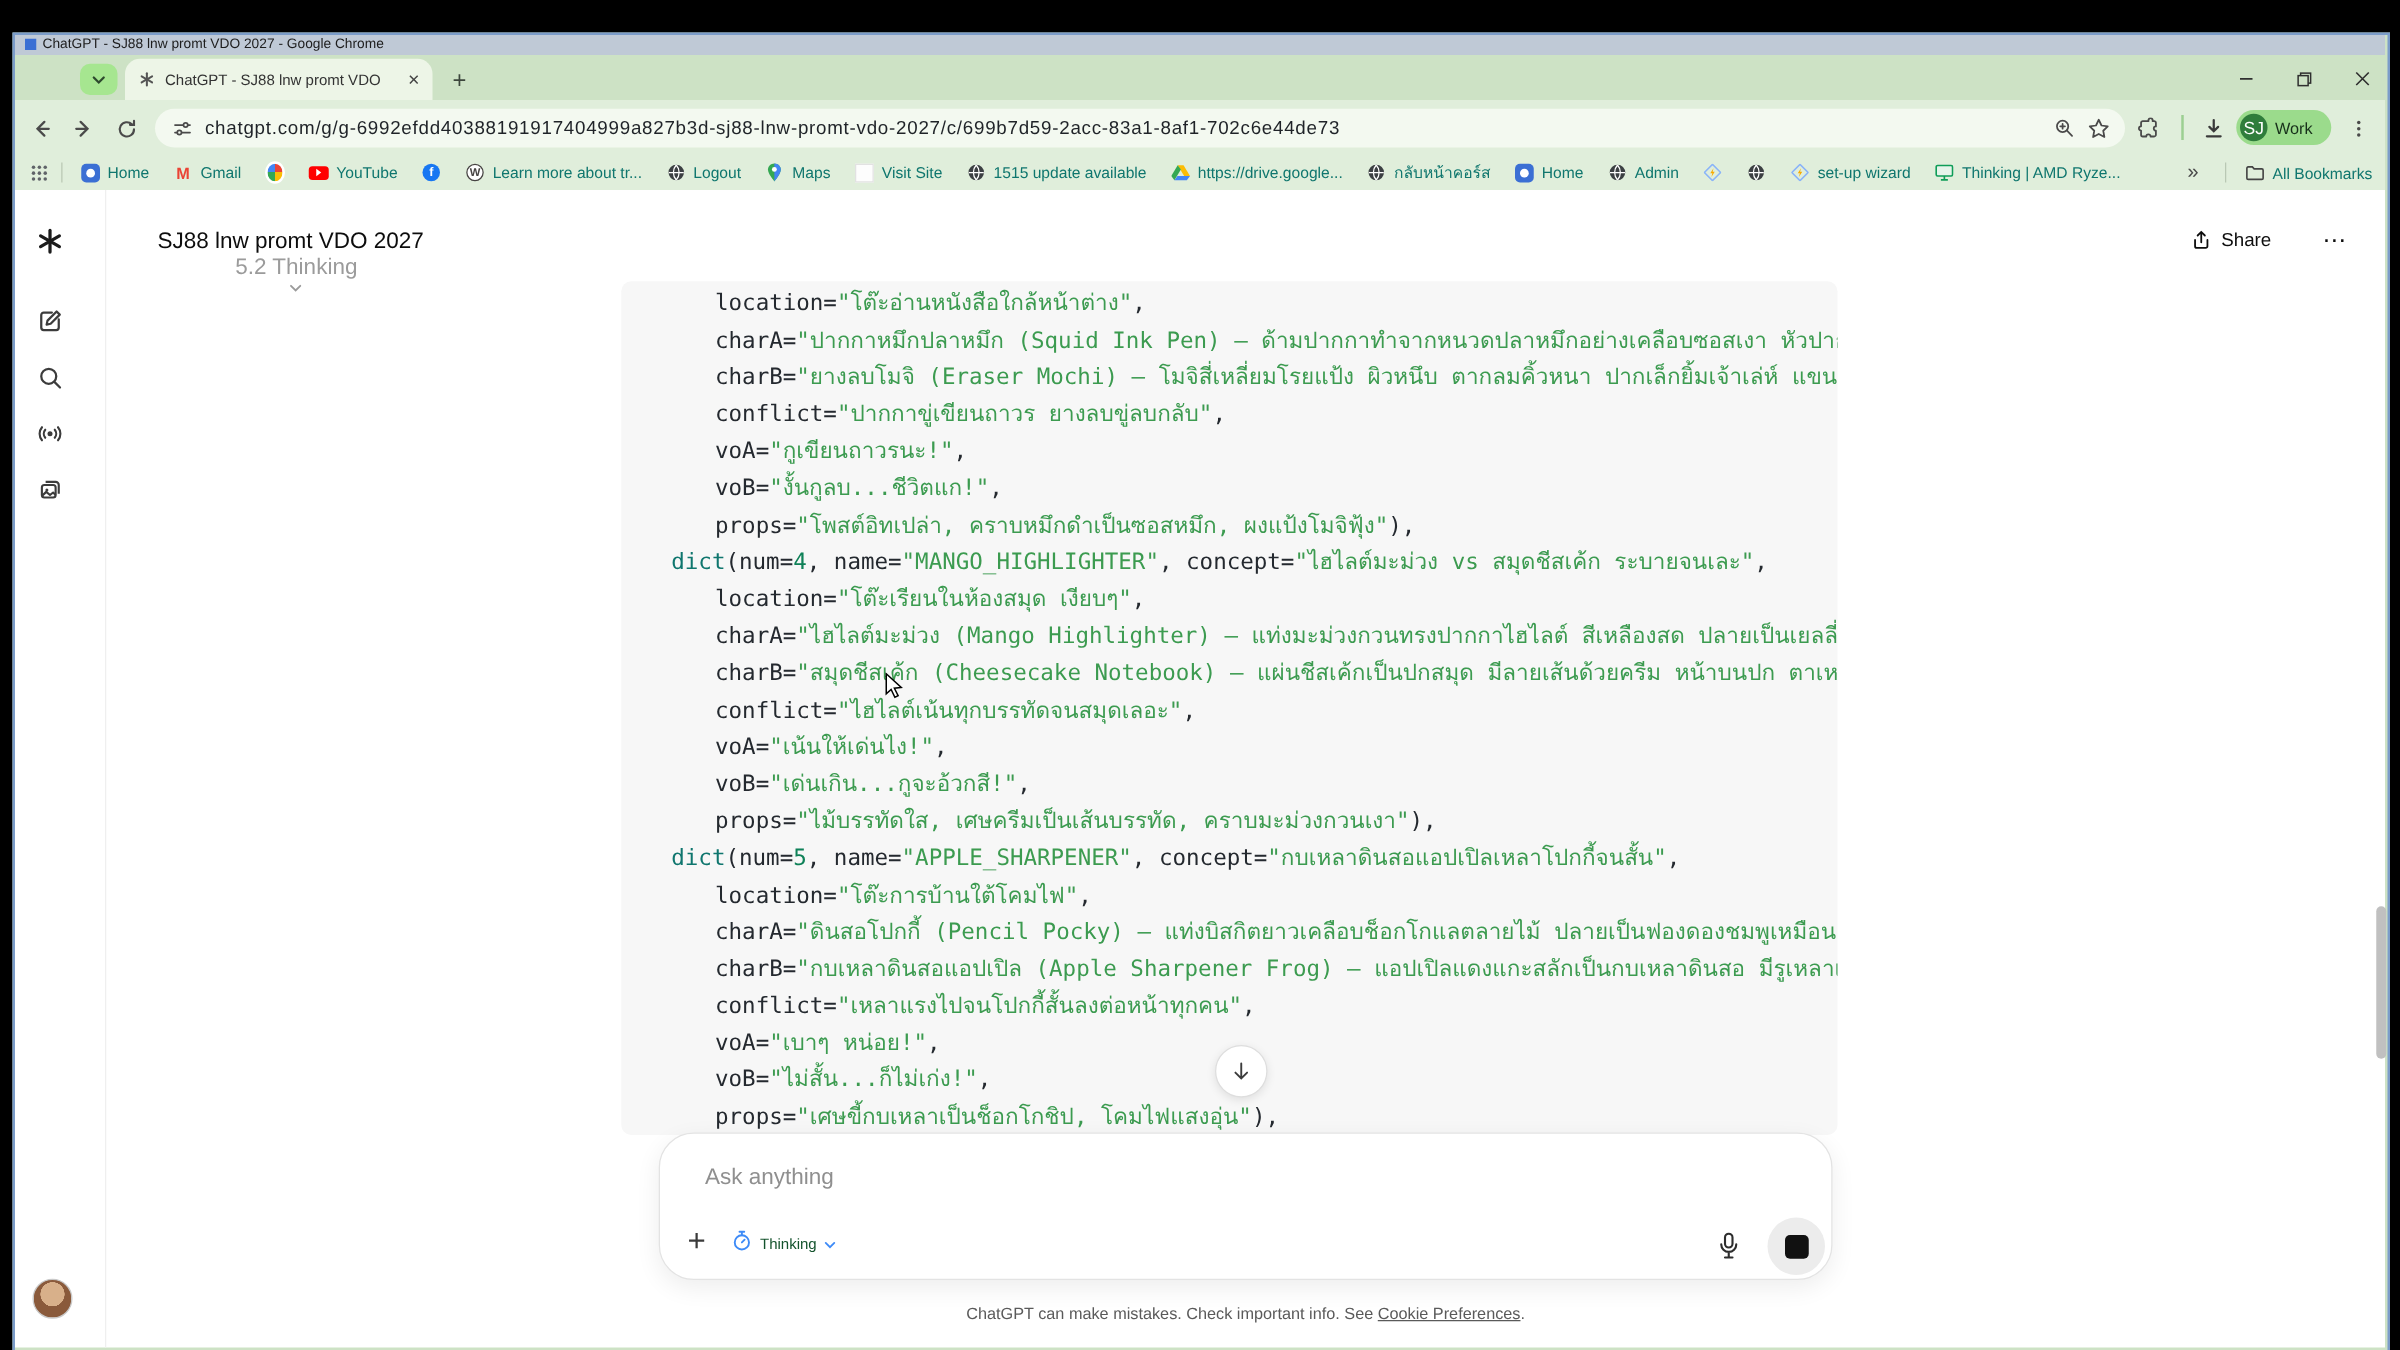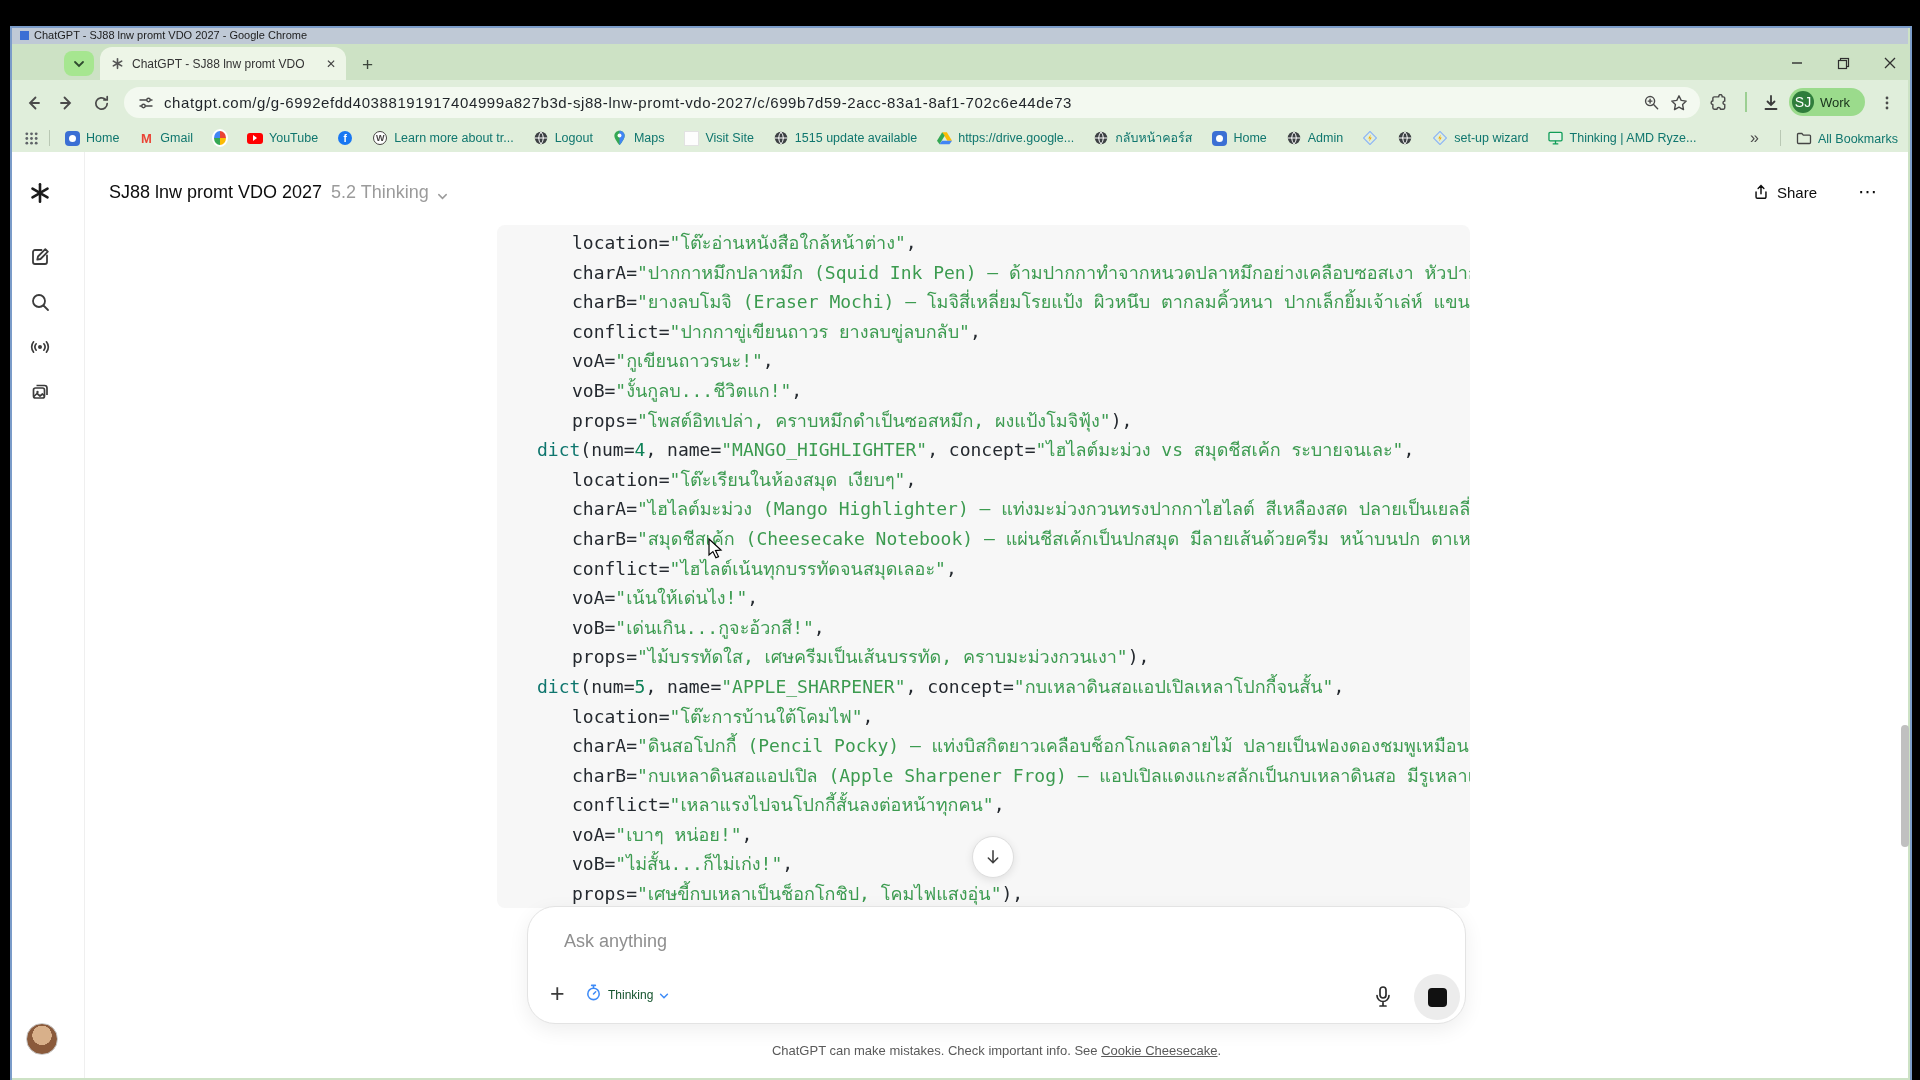--- a/index.html
+++ b/index.html
@@ -374,21 +374,21 @@
   <div class="abs sbi" style="top:378px;">
     <svg width="24" height="24" viewBox="0 0 24 24" fill="none" stroke="#3c3c3c" stroke-width="1.7" stroke-linejoin="round">
         <rect x="5.5" y="8" width="11" height="10" rx="2"></rect>
         <path d="M8.5 5.5h8a2.5 2.5 0 0 1 2.5 2.5v7"></path>
         <circle cx="9.5" cy="12" r="1.2" fill="#3c3c3c" stroke="none"></circle>
         <path d="M5.8 16.5l3.2-3 3 2.5 2.5-2 2 2"></path>
       </svg>
   </div>
   <div class="abs avatar"></div>
 
-  <div class="abs" style="left:109px;top:182px;display:flex;align-items:flex-end;">
+  <div class="abs" style="left:126px;top:182px;display:flex;align-items:center;flex-direction:column;">
     <span class="hdr-title">SJ88 lnw promt VDO 2027</span>
     <span class="hdr-title hdr-model" style="margin-left:9px;">5.2 Thinking</span>
     <svg style="margin-left:7px;" width="13" height="13" viewBox="0 0 14 14">
         <path d="M3 5l4 4 4-4" stroke="#9b9b9b" stroke-width="1.6" fill="none" stroke-linecap="round"></path>
       </svg>
   </div>
   <div class="abs" style="left:1752px;top:183px;display:flex;align-items:center;">
     <svg width="18" height="18" viewBox="0 0 20 20" fill="none" stroke="#0d0d0d" stroke-width="1.6" stroke-linecap="round">
         <path d="M10 12V3M6.8 6L10 2.8 13.2 6"></path>
         <path d="M4.5 10v5.5a1.5 1.5 0 0 0 1.5 1.5h8a1.5 1.5 0 0 0 1.5-1.5V10"></path>
@@ -453,17 +453,17 @@
           <rect x="7" y="2" width="6" height="11" rx="3"></rect>
           <path d="M4 10.5a6 6 0 0 0 12 0M10 16.5V21M7 21h6"></path>
         </svg>
     </div>
     <div class="stopbtn">
         <div class="sq"></div>
       </div>
   </div>
 
   <div class="abs footer">
-    <span>ChatGPT can make mistakes. Check important info. See </span><u>Cookie Cheesecake</u><span>.</span>
+    <span>ChatGPT can make mistakes. Check important info. See </span><u>Cookie Preferences</u><span>.</span>
   </div>
 
   <div class="abs scrollthumb"></div>
 </div>
 
 </body></html>

